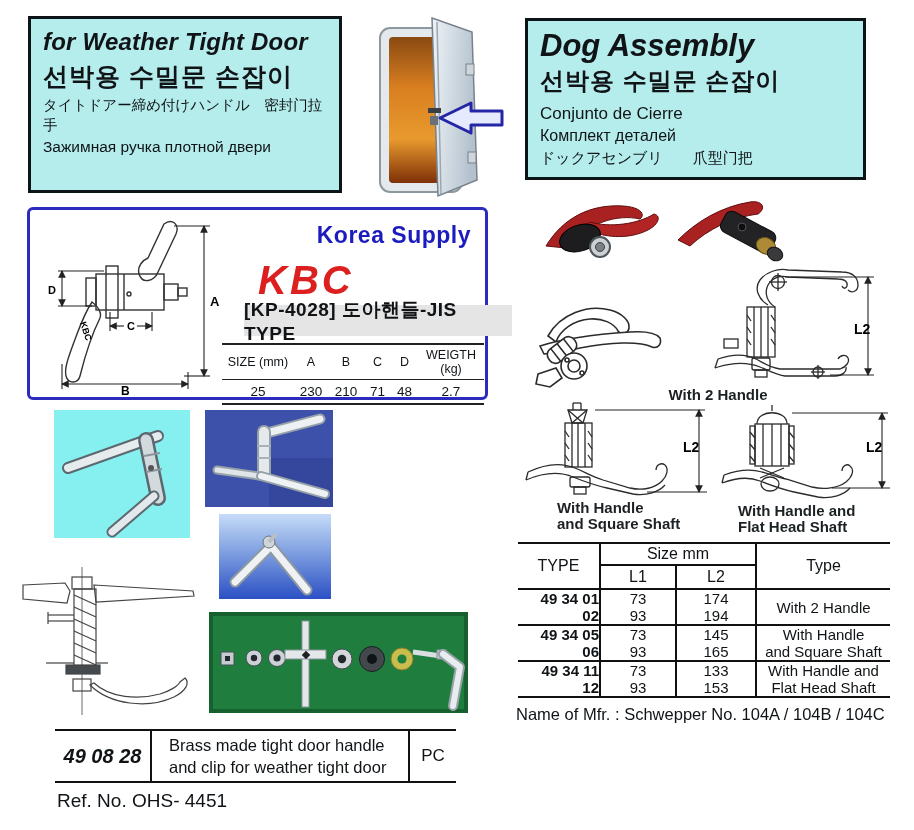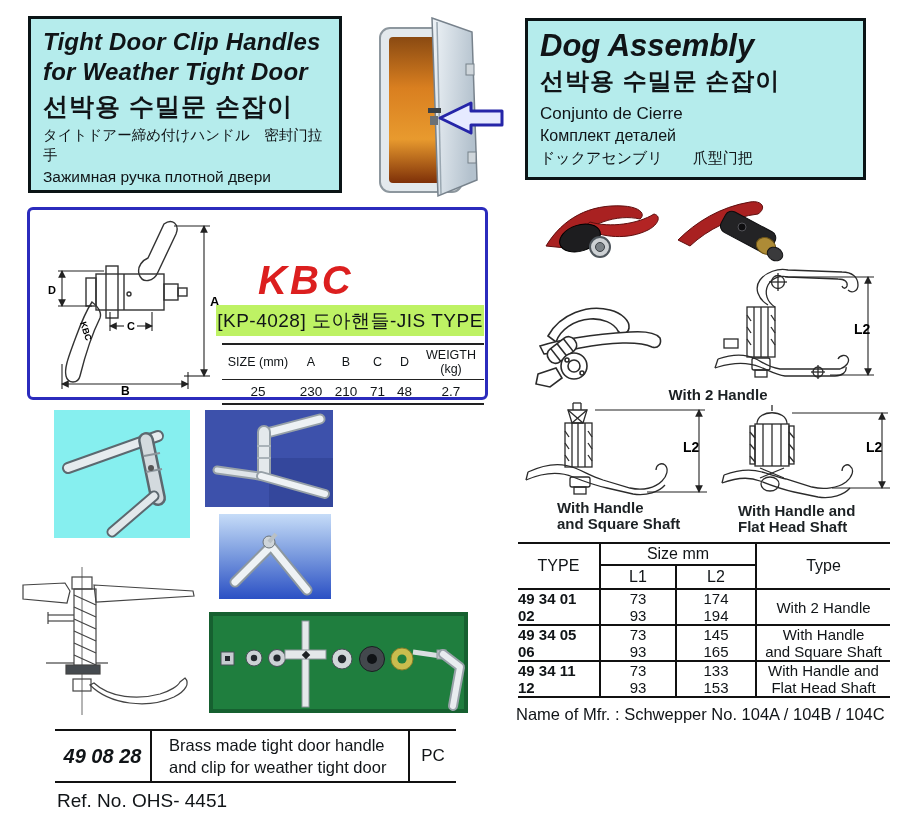--- a/index.html
+++ b/index.html
@@ -12,39 +12,39 @@
   .tb-en{font-size:24px;font-weight:bold;font-style:italic;line-height:30px;letter-spacing:.2px;}
   .tb-ko{font-size:25px;font-weight:bold;line-height:34px;letter-spacing:1px;margin-top:2px;}
   .tb-sm{font-size:15.5px;line-height:20px;margin-top:2px;}
   .tb-right-title{font-size:31px;font-weight:bold;font-style:italic;line-height:38px;}
   .tb-right-ko{font-size:24px;font-weight:bold;line-height:32px;letter-spacing:1px;}
 
   
   .kbc-box{border:3px solid #2b2bbd;border-radius:6px;box-sizing:border-box;background:#fff;}
   .korea-supply{font-size:23px;font-weight:bold;color:#1c1cbe;letter-spacing:.5px;}
   .kbc-logo{font-size:40px;font-weight:bold;font-style:italic;color:#dc1f1f;letter-spacing:3px;}
-  .kp-strip{background:#bef264;font-size:19px;font-weight:normal;letter-spacing:.5px;
-            display:flex;align-items:center;justify-content:center;}
+  .kp-strip{background:#e5e5e5;font-size:19px;font-weight:bold;letter-spacing:.5px;
+            display:flex;align-items:center;justify-content:center;margin-left:28px;}
   table.spec-table{border-collapse:collapse;table-layout:fixed;width:262px;}
   table.spec-table th{font-size:12.5px;font-weight:normal;border-top:2px solid #222;border-bottom:1.5px solid #222;padding:3px 0 3px 0;}
   table.spec-table td{font-size:13.5px;border-bottom:2px solid #222;padding:4px 0 4px 0;text-align:center;}
 
   
   .photo{overflow:hidden;}
 
   
   table.size-table{border-collapse:collapse;table-layout:fixed;width:372px;
                    border-top:2px solid #111;border-bottom:2px solid #111;}
   table.size-table th,table.size-table td{border:2px solid #111;padding:0;}
   table.size-table tr>*:first-child{border-left:none;}
   table.size-table tr>*:last-child{border-right:none;}
   table.size-table th{font-size:16px;font-weight:normal;}
   th.h-size{height:20px;}
   th.h-sub{height:22px;}
-  td.c-code{font-weight:bold;font-size:15px;text-align:left;padding-right:14px;line-height:17px;}
+  td.c-code{font-weight:bold;font-size:15px;text-align:right;padding-right:14px;line-height:17px;}
   td.c-num{font-size:15px;text-align:center;line-height:17px;}
   td.c-type{font-size:15px;text-align:center;line-height:17px;}
   .two-line div{height:17px;}
 
   
   table.prod-table{border-collapse:collapse;table-layout:fixed;width:401px;
                    border-top:2px solid #111;border-bottom:2px solid #111;}
   table.prod-table td{border:2px solid #111;}
   table.prod-table tr>*:first-child{border-left:none;}
   table.prod-table tr>*:last-child{border-right:none;}
@@ -79,21 +79,20 @@
       </linearGradient>
       <linearGradient id="gBlue2" x1="0" y1="0" x2="0" y2="1">
         <stop offset="0" stop-color="#c6dcf8"></stop>
           <stop offset="0.45" stop-color="#7f9fe0"></stop>
         <stop offset="1" stop-color="#2b50c4"></stop>
       </linearGradient>
     </defs>
   </svg>
 
   <div class="abs title-box" style="left:28px;top:16px;width:314px;height:177px;">
-    <div class="tb-en">Tight Door Clip Handles</div>
     <div class="tb-en">for Weather Tight Door</div>
     <div class="tb-ko">선박용 수밀문 손잡이</div>
     <div class="tb-sm" style="font-size:14.5px">タイトドアー締め付けハンドル　密封门拉手</div>
     <div class="tb-sm">Зажимная ручка плотной двери</div>
   </div>
 
   <div class="abs photo" style="left:374px;top:12px;width:132px;height:186px;">
     <svg width="132" height="186" viewBox="0 0 132 186">
       <rect x="6" y="16" width="82" height="164" rx="10" fill="#e3e9ed" stroke="#8d979e" stroke-width="2"></rect>
       <rect x="15" y="25" width="64" height="146" rx="4" fill="url(#gOrange)"></rect>
@@ -157,20 +156,21 @@
         <line x1="22" y1="57" x2="68" y2="57"></line>
         <line x1="22" y1="92" x2="56" y2="92"></line>
         <line x1="26" y1="57" x2="26" y2="92" marker-start="url(#arr)" marker-end="url(#arr)"></line>
       </g>
       <text class="dim" x="174" y="92" font-size="13">A</text>
       <text class="dim" x="85" y="181" font-size="12">B</text>
       <text class="dim" x="91" y="116" font-size="11">C</text>
       <text class="dim" x="12" y="80" font-size="11">D</text>
       <text class="dim" font-size="9" transform="translate(47,118) rotate(72)" text-anchor="middle">KBC</text>
     </svg>
+    <div class="abs korea-supply" style="right:14px;top:12px;">Korea Supply</div>
     <div class="abs kbc-logo" style="left:228px;top:48px;">KBC</div>
     <div class="abs kp-strip" style="left:186px;top:95px;width:268px;height:31px;">[KP-4028]  도아핸들-JIS TYPE</div>
     <table class="spec-table abs" style="left:192px;top:133px;">
       <colgroup>
           <col style="width:72px">
           <col style="width:34px">
           <col style="width:36px">
           <col style="width:27px">
           <col style="width:27px">
           <col style="width:66px">

